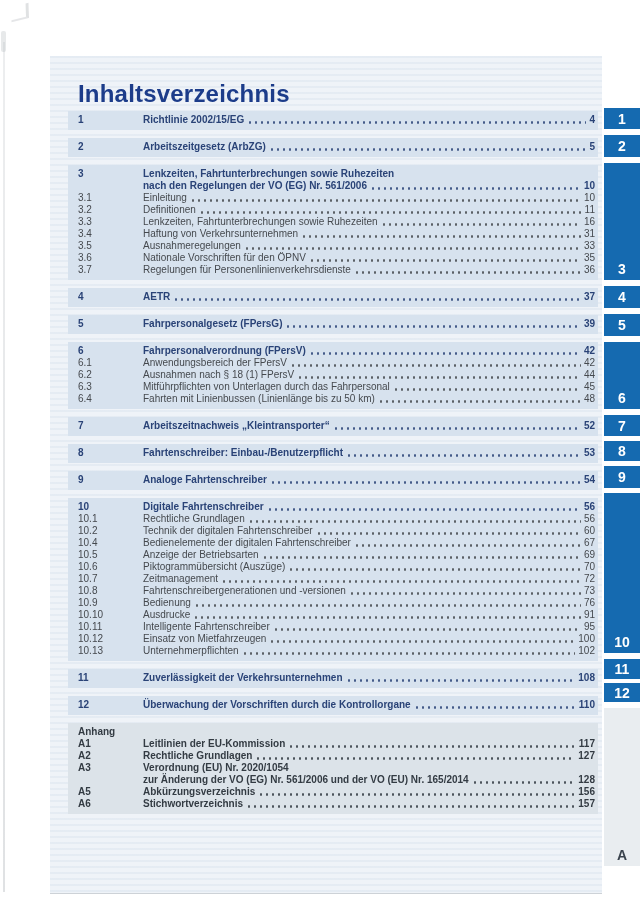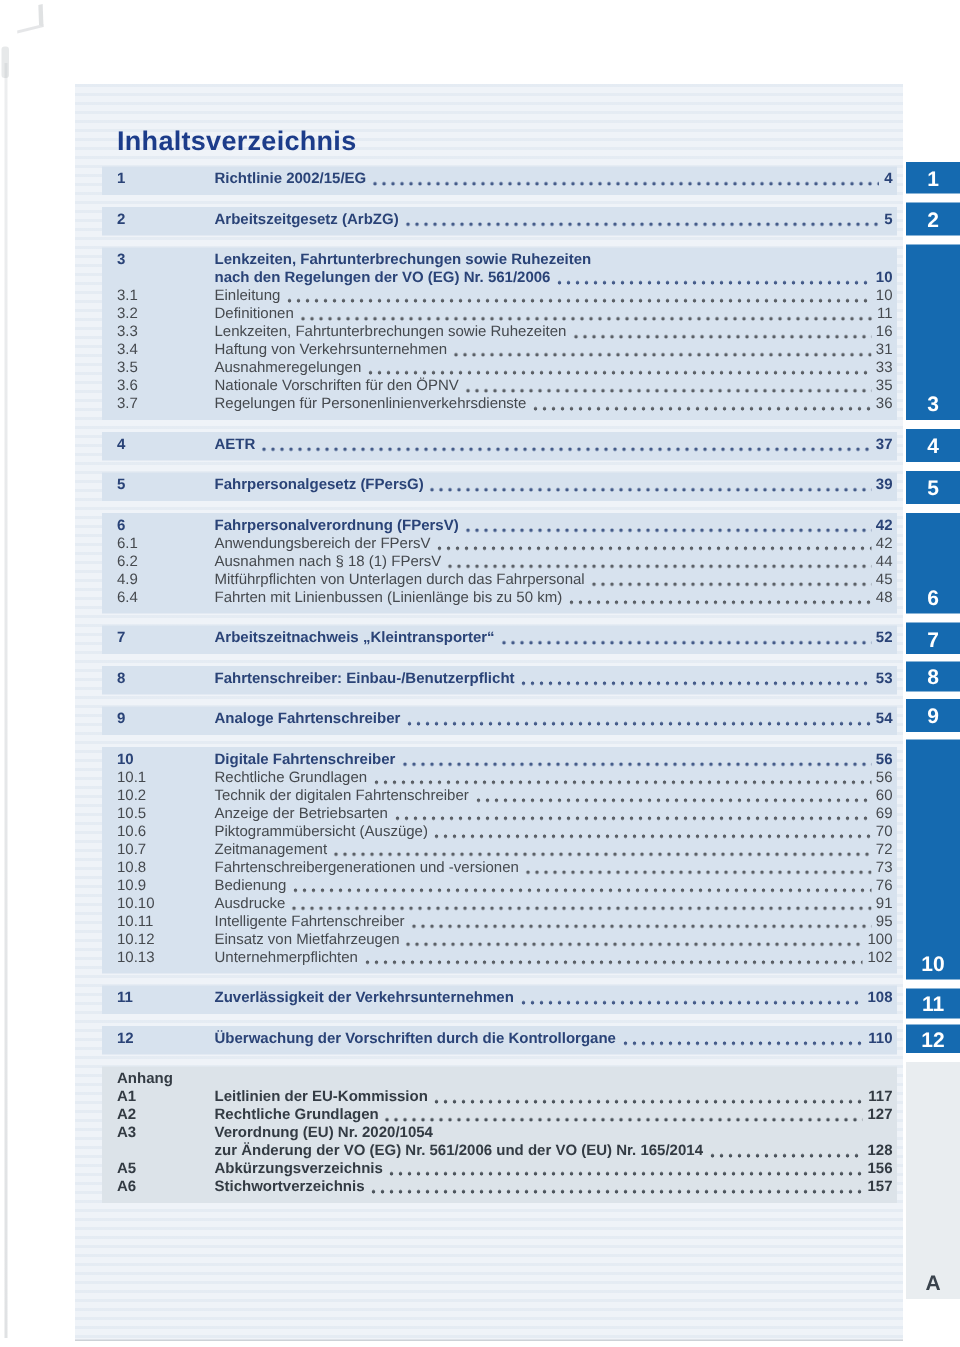--- a/index.html
+++ b/index.html
@@ -25,21 +25,21 @@
   .edge-v{position:absolute;left:3px;top:42px;bottom:6px;width:2px;
     background:linear-gradient(180deg,#e3e5e7,#cfd2d5);opacity:.65;}
   .mark-a{position:absolute;left:11px;top:5px;width:15px;height:13px;
     border-right:3px solid #a9adb2;border-bottom:2px solid #b6babf;
     transform:rotate(-14deg) skewX(-12deg);opacity:.35;}
   .mark-b{position:absolute;left:1px;top:31px;width:5px;height:21px;
     background:#b0b5ba;opacity:.3;border-radius:2px;}
 
   .content{position:absolute;left:55px;top:60px;width:543px;}
   h1.title{
-    margin:24px 0 7px 23px;font-size:18px;line-height:20px;font-weight:bold;
+    margin:24px 0 7px 23px;font-size:24px;line-height:20px;font-weight:bold;
     color:var(--title-blue,#1c3c8a);letter-spacing:.2px;
   }
   .section{
     box-sizing:border-box;width:530px;margin:0 0 8px 13px;
     padding:3px 3px 4px 7px;background:var(--band-blue,#d7e2ee);
   }
   .section.gray{background:var(--band-gray,#dce3e9);}
   .row{display:flex;font-size:10px;line-height:12px;color:var(--entry-gray,#45494e);}
   .row.bold{font-weight:bold;color:var(--entry-blue,#2a4377);}
   .section.gray .row{font-weight:bold;color:var(--anhang-text,#333b43);}
@@ -238,21 +238,21 @@
           <span class="no">6.2</span>
           <span class="body">
             <span class="line">
               <span class="txt">Ausnahmen nach § 18 (1) FPersV</span>
               <span class="dots"></span>
               <span class="pg">44</span>
             </span>
           </span>
         </div>
         <div class="row">
-          <span class="no">4.9</span>
+          <span class="no">6.3</span>
           <span class="body">
             <span class="line">
               <span class="txt">Mitführpflichten von Unterlagen durch das Fahrpersonal</span>
               <span class="dots"></span>
               <span class="pg">45</span>
             </span>
           </span>
         </div>
         <div class="row">
           <span class="no">6.4</span>
@@ -322,20 +322,30 @@
             </span>
           </span>
         </div>
         <div class="row">
           <span class="no">10.2</span>
           <span class="body">
             <span class="line">
               <span class="txt">Technik der digitalen Fahrtenschreiber</span>
               <span class="dots"></span>
               <span class="pg">60</span>
+            </span>
+          </span>
+        </div>
+        <div class="row">
+          <span class="no">10.4</span>
+          <span class="body">
+            <span class="line">
+              <span class="txt">Bedienelemente der digitalen Fahrtenschreiber</span>
+              <span class="dots"></span>
+              <span class="pg">67</span>
             </span>
           </span>
         </div>
         <div class="row">
           <span class="no">10.5</span>
           <span class="body">
             <span class="line">
               <span class="txt">Anzeige der Betriebsarten</span>
               <span class="dots"></span>
               <span class="pg">69</span>

